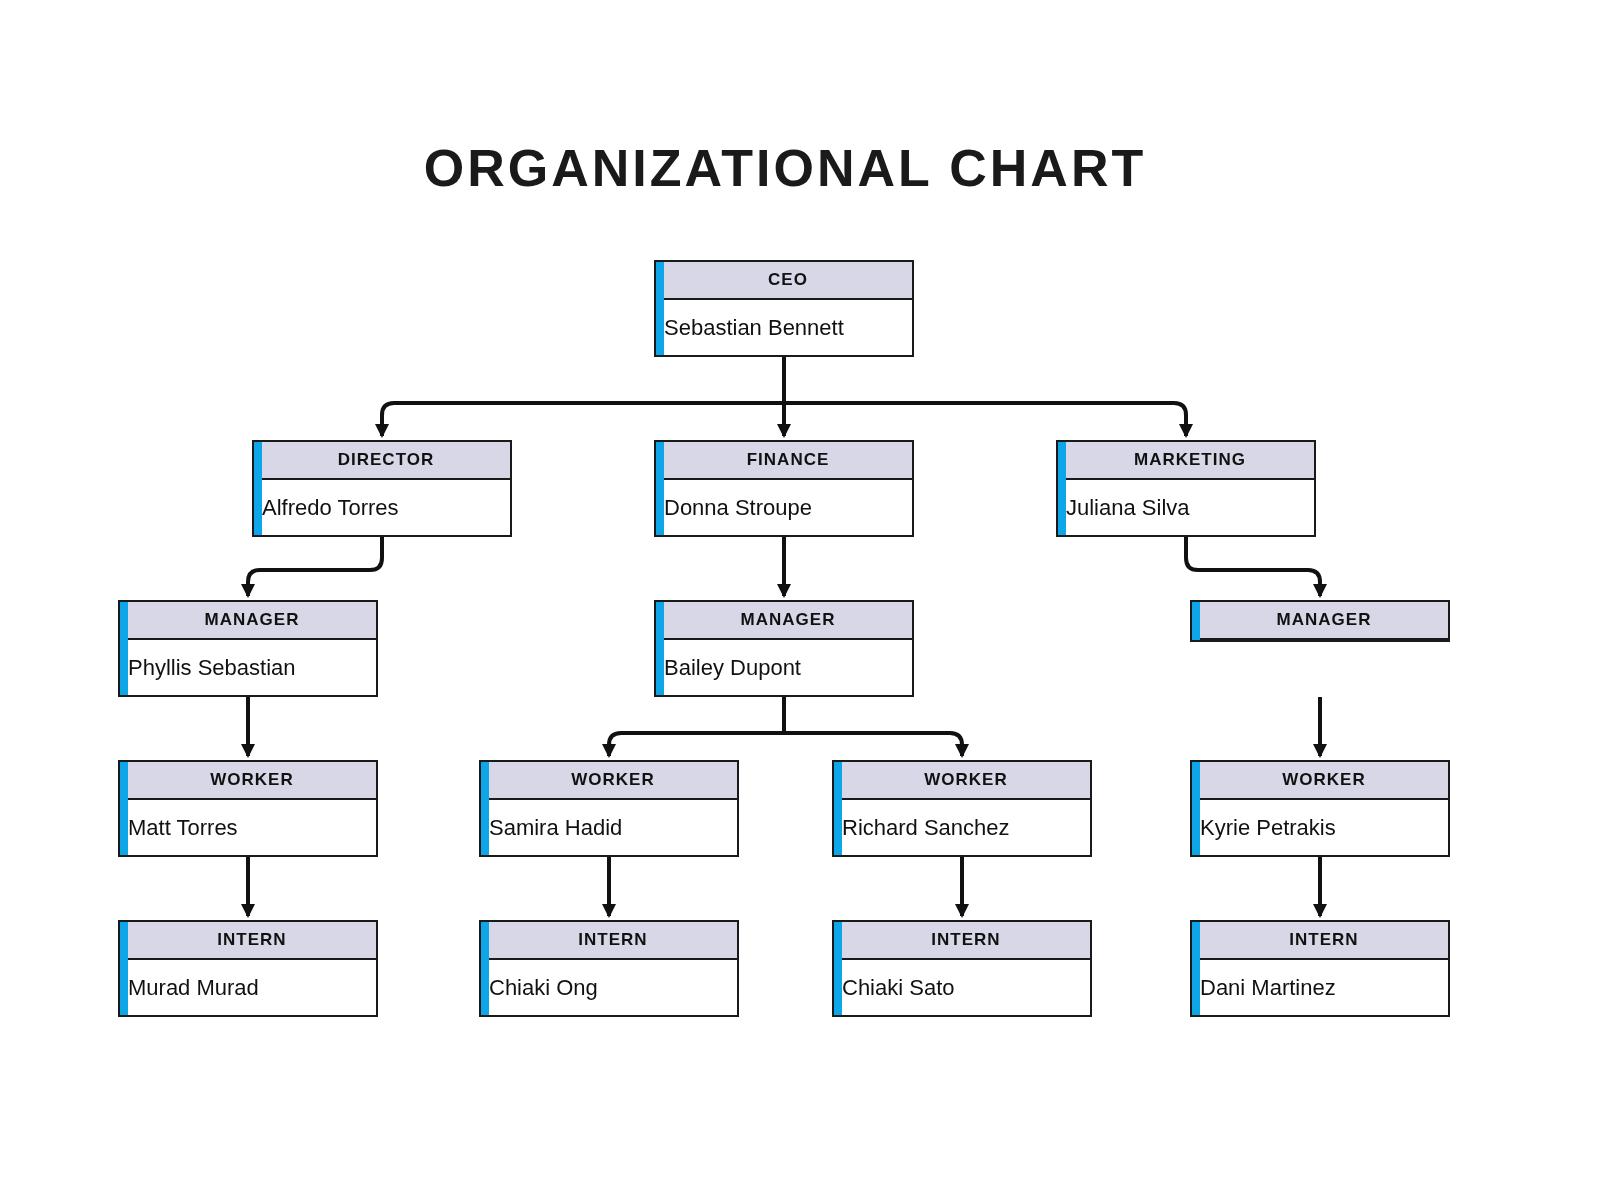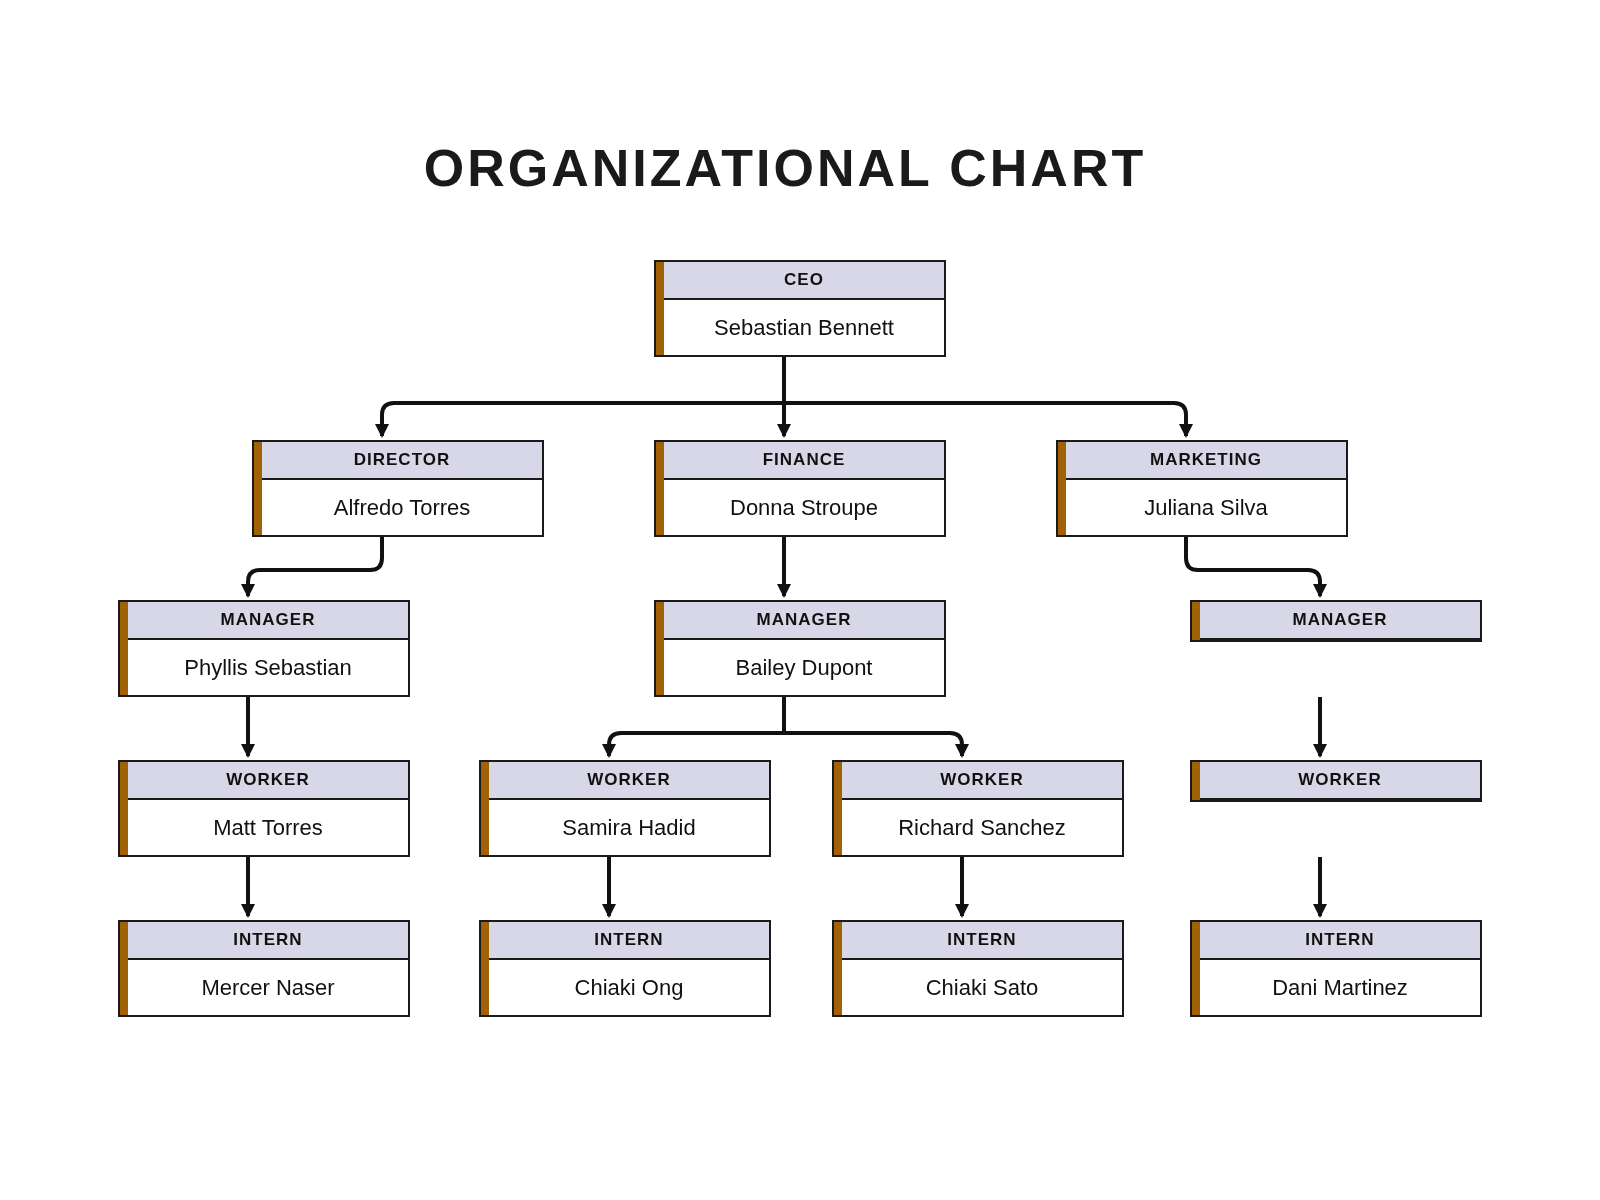--- a/index.html
+++ b/index.html
@@ -30,42 +30,42 @@
   }
   .connector-layer {
     position: absolute;
     top: 0;
     left: 0;
     width: 1600px;
     height: 1200px;
   }
   .node {
     position: absolute;
-    width: 292px;
+    width: 260px;
     box-sizing: border-box;
     border: 2px solid #1a1a1a;
-    background: #a16207;
+    background: #0ea5e9;
     padding-left: 8px;
   }
   .node-header {
     height: 36px;
     line-height: 36px;
     background: #d8d7e8;
     border-bottom: 2px solid #1a1a1a;
     text-align: center;
     font-size: 17px;
     font-weight: 700;
     letter-spacing: 1px;
     color: #111111;
   }
   .node-body {
     height: 55px;
     line-height: 55px;
     background: #ffffff;
-    text-align: center;
+    text-align: left;
     font-size: 22px;
     color: #111111;
   }
   
   .pos-ceo              { left: 654px;  top: 260px; }
   .pos-director         { left: 252px;  top: 440px; }
   .pos-finance          { left: 654px;  top: 440px; }
   .pos-marketing        { left: 1056px; top: 440px; }
   .pos-manager-director { left: 118px;  top: 600px; }
   .pos-manager-finance  { left: 654px;  top: 600px; }
@@ -157,25 +157,26 @@
     <div class="node-body">Samira Hadid</div>
   </div>
 
   <div class="node pos-worker-finance-2">
     <div class="node-header">WORKER</div>
     <div class="node-body">Richard Sanchez</div>
   </div>
 
   <div class="node pos-worker-marketing">
     <div class="node-header">WORKER</div>
+    <div class="node-body">Kyrie Petrakis</div>
   </div>
 
   <div class="node pos-intern-director">
     <div class="node-header">INTERN</div>
-    <div class="node-body">Mercer Naser</div>
+    <div class="node-body">Murad Murad</div>
   </div>
 
   <div class="node pos-intern-finance-1">
     <div class="node-header">INTERN</div>
     <div class="node-body">Chiaki Ong</div>
   </div>
 
   <div class="node pos-intern-finance-2">
     <div class="node-header">INTERN</div>
     <div class="node-body">Chiaki Sato</div>

